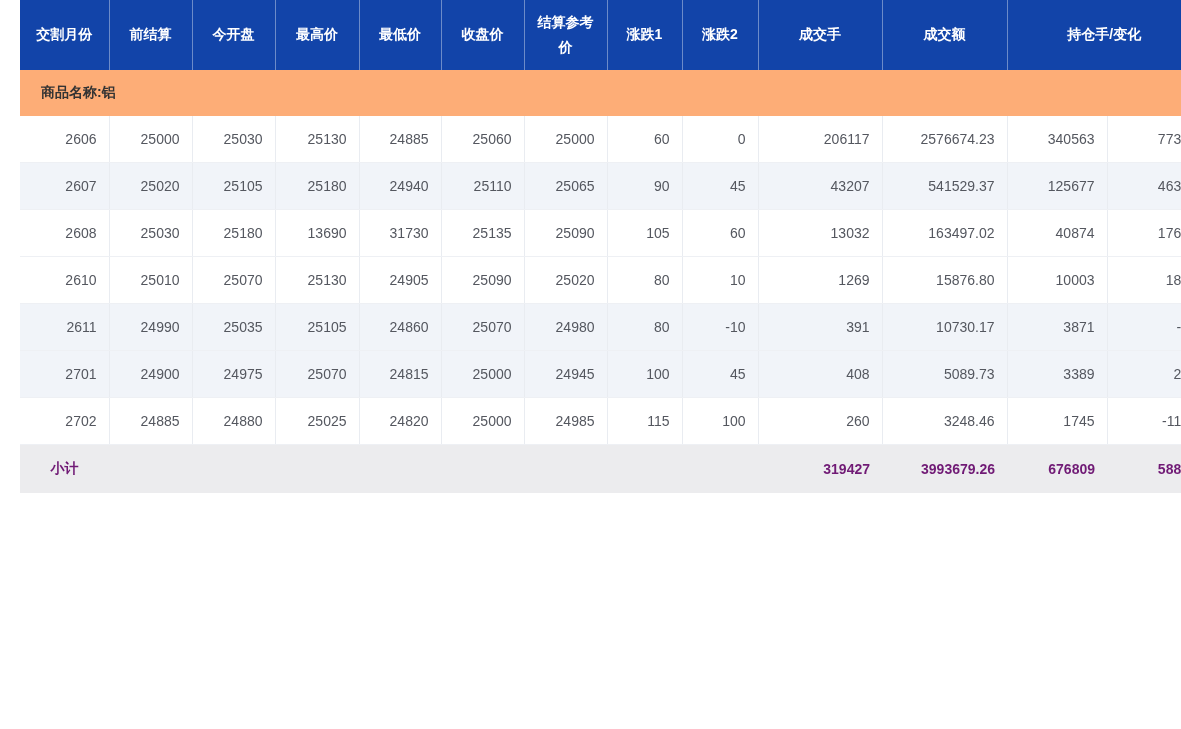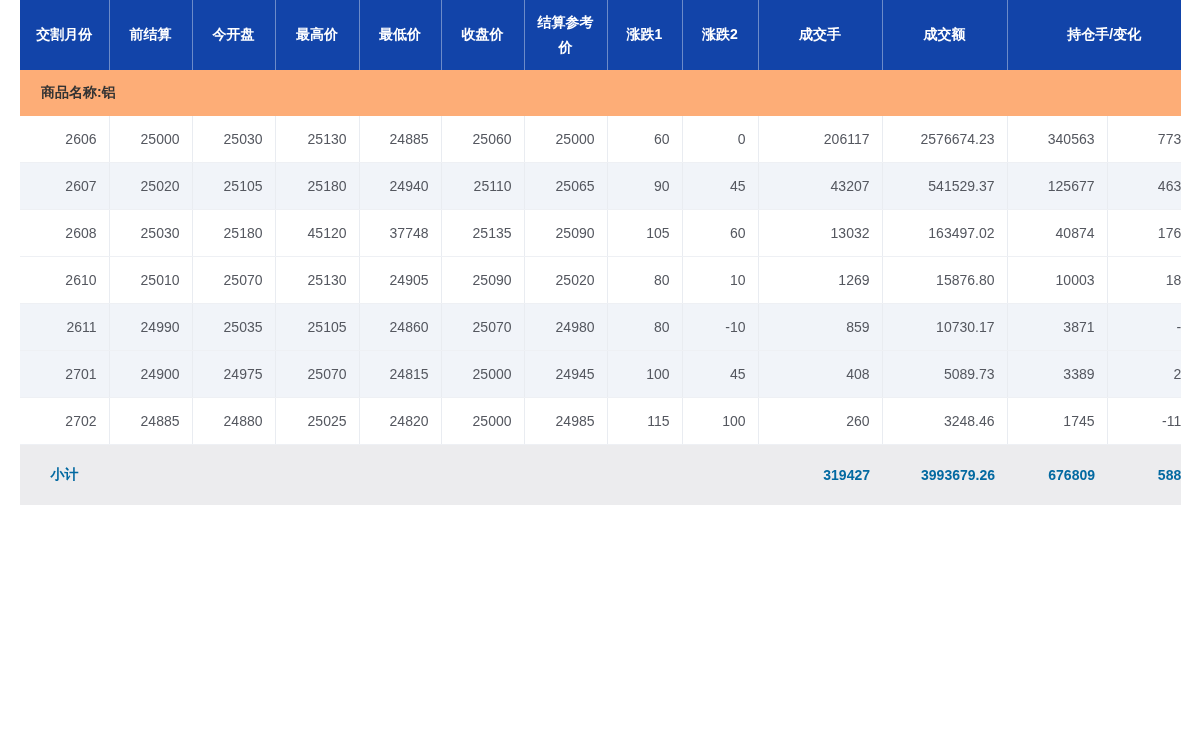--- a/index.html
+++ b/index.html
@@ -53,24 +53,24 @@
     vertical-align:middle;
     border-right:1px solid #E9ECF1;
     border-bottom:1px solid #EEF0F4;
   }
   tbody.rows td:last-child{border-right:none;}
   tbody.rows tr.alt td{background:var(--row-alt-bg);}
   td.center{text-align:center;padding-right:0;}
   
   tfoot td{
     background:var(--footer-bg);
-    height:60px;
+    height:48px;
     font-size:14px;
     font-weight:bold;
-    color:#0369a1;
+    color:#701a75;
     text-align:right;
     padding:0 12px 0 0;
     vertical-align:middle;
   }
   tfoot td.center{padding-right:0;}
 </style>
 </head>
 <body>
 
 <table>
@@ -141,22 +141,22 @@
         <td>45</td>
         <td>43207</td>
         <td>541529.37</td>
         <td>125677</td>
         <td>4638</td>
       </tr>
       <tr>
         <td class="center">2608</td>
         <td>25030</td>
         <td>25180</td>
-        <td>45120</td>
-        <td>37748</td>
+        <td>13690</td>
+        <td>31730</td>
         <td>25135</td>
         <td>25090</td>
         <td>105</td>
         <td>60</td>
         <td>13032</td>
         <td>163497.02</td>
         <td>40874</td>
         <td>1766</td>
       </tr>
       <tr>
@@ -177,21 +177,21 @@
       <tr class="alt">
         <td class="center">2611</td>
         <td>24990</td>
         <td>25035</td>
         <td>25105</td>
         <td>24860</td>
         <td>25070</td>
         <td>24980</td>
         <td>80</td>
         <td>-10</td>
-        <td>859</td>
+        <td>391</td>
         <td>10730.17</td>
         <td>3871</td>
         <td>-3</td>
       </tr>
       <tr class="alt">
         <td class="center">2701</td>
         <td>24900</td>
         <td>24975</td>
         <td>25070</td>
         <td>24815</td>

